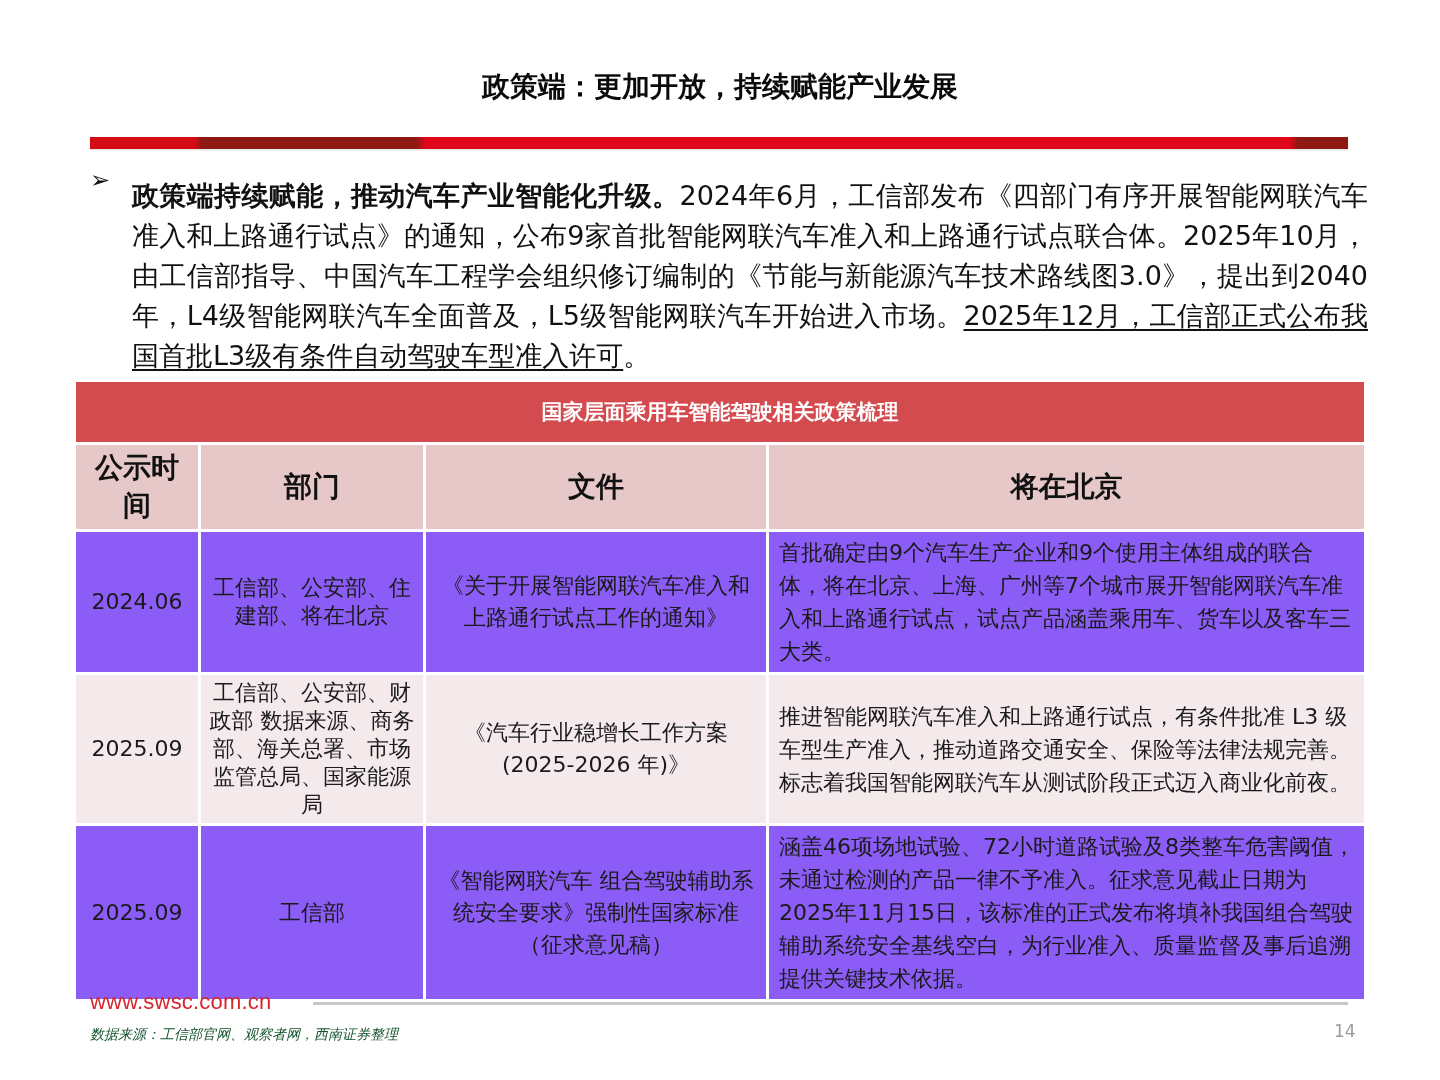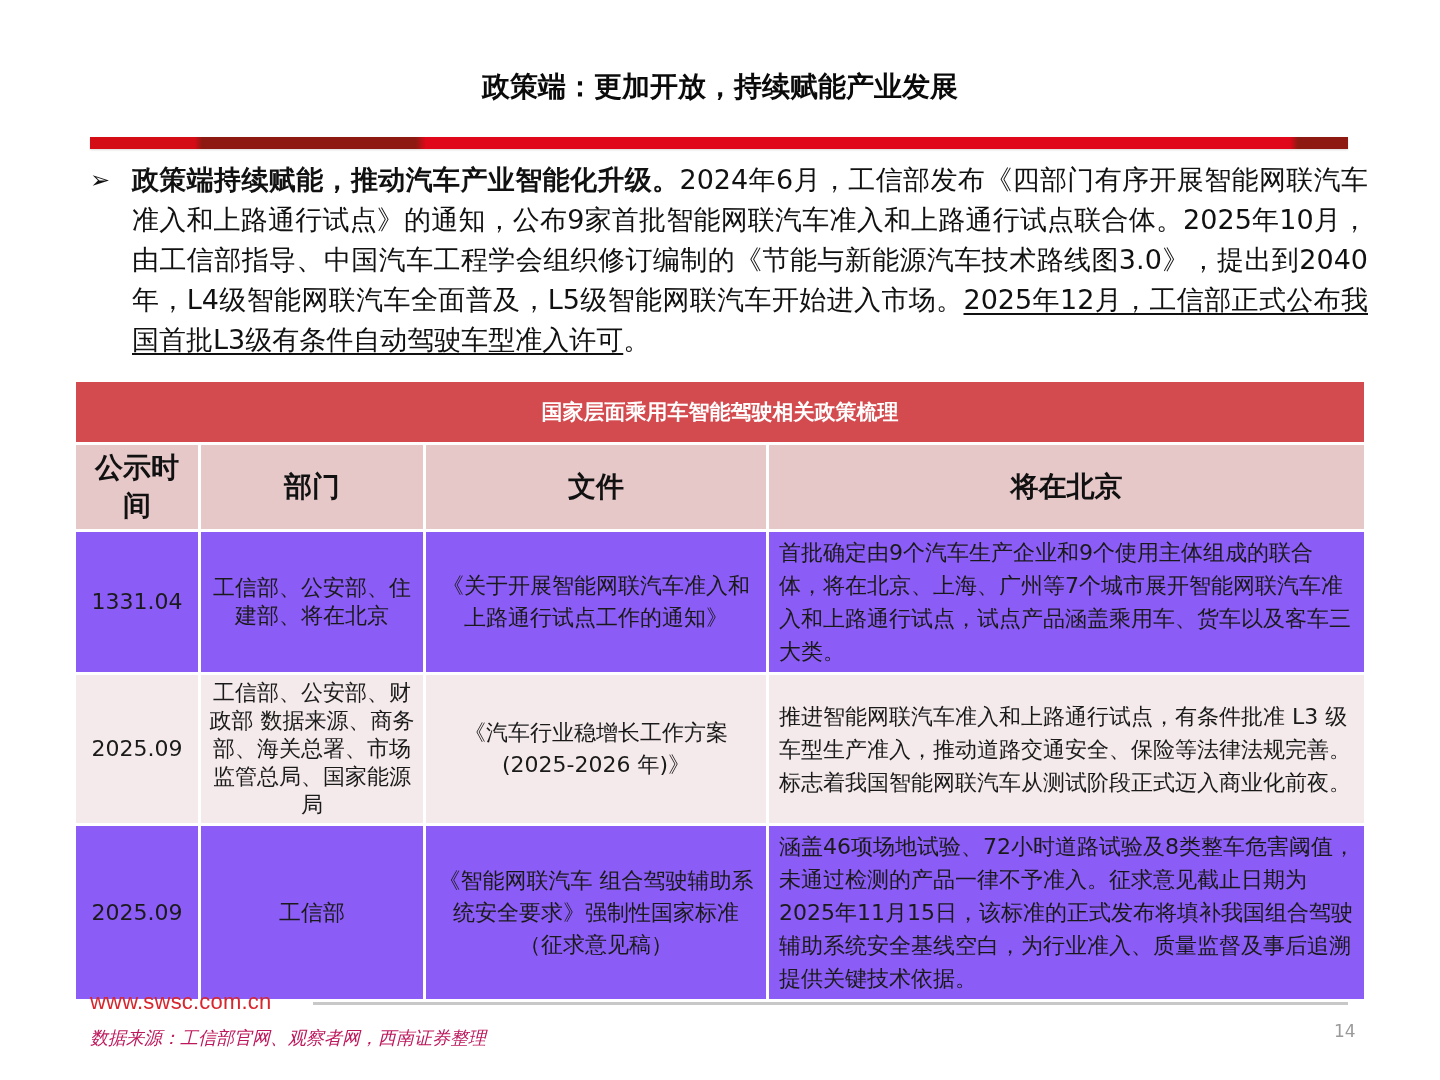--- a/index.html
+++ b/index.html
@@ -16,21 +16,21 @@
     background: linear-gradient(90deg,
       #d30c16 0px, #d30c16 105px, #8e1912 112px, #8e1912 326px, #e1071a 336px,
       #e1071a 1200px, #8e1912 1208px, #8e1912 1258px);
     box-shadow:0 1px 2px rgba(0,0,0,0.15);
   }
   .intro {
     position:absolute; left:90px; top:160px; width:1290px;
     font-size:27px; line-height:40px; color:#111;
   }
   .intro .bullet { position:absolute; left:0; top:0; font-size:24px; }
-  .intro .para { margin-left:42px; width:1236px; text-align:justify; }
+  .intro .para { margin-left:42px; width:1236px; text-align:justify;margin-top:16px; }
   .intro .bold { font-weight:bold; }
   .intro .u { text-decoration:underline; text-underline-offset:4px; }
 
   table.policy {
     position:absolute; left:76px; top:382px; width:1288px;
     border-collapse:separate; border-spacing:0;
     font-size:22px; color:#1a1a1a;
   }
   .policy td, .policy th { border-right:3px solid #ffffff; border-bottom:3px solid #ffffff; padding:4px 8px; }
   .policy tr td:last-child, .policy tr th:last-child { border-right:none; }
@@ -55,21 +55,21 @@
 
   .footer-url {
     position:absolute; left:90px; top:989px; font-family:"Liberation Sans",sans-serif;
     font-size:22px; color:#d8262e; letter-spacing:0.2px;
   }
   .footer-line {
     position:absolute; left:313px; top:1002px; width:1035px; height:3px; background:#c8c8c8;
   }
   .footer-source {
     position:absolute; left:90px; top:1026px; font-family:Liberation Mono, monospace; font-style:italic;
-    font-size:18px; color:#be185d;
+    font-size:14px; color:#14532d;
   }
   .page-num {
     position:absolute; left:1334px; top:1021px; font-size:17px; color:#9a9a9a;
   }
 </style>
 </head>
 <body>
 
 <div class="title">政策端：更加开放，持续赋能产业发展</div>
 <div class="redbar"></div>
@@ -84,21 +84,21 @@
       <tr class="caption-row">
     <th colspan="4">国家层面乘用车智能驾驶相关政策梳理</th>
   </tr>
   <tr class="head-row">
     <th class="c-date">公示时间</th>
     <th class="c-dept">部门</th>
     <th class="c-doc">文件</th>
     <th>将在北京</th>
   </tr>
   <tr class="row-a r1">
-    <td class="c-date">1331.04</td>
+    <td class="c-date">2024.06</td>
     <td class="c-dept">工信部、公安部、住建部、将在北京</td>
     <td class="c-doc">《关于开展智能网联汽车准入和上路通行试点工作的通知》</td>
     <td class="c-content">首批确定由9个汽车生产企业和9个使用主体组成的联合体，将在北京、上海、广州等7个城市展开智能网联汽车准入和上路通行试点，试点产品涵盖乘用车、货车以及客车三大类。</td>
   </tr>
   <tr class="row-b r2">
     <td class="c-date">2025.09</td>
     <td class="c-dept">工信部、公安部、财政部 数据来源、商务部、海关总署、市场监管总局、国家能源局</td>
     <td class="c-doc">《汽车行业稳增长工作方案(2025-2026 年)》</td>
     <td class="c-content">推进智能网联汽车准入和上路通行试点，有条件批准 L3 级车型生产准入，推动道路交通安全、保险等法律法规完善。标志着我国智能网联汽车从测试阶段正式迈入商业化前夜。</td>
   </tr>

